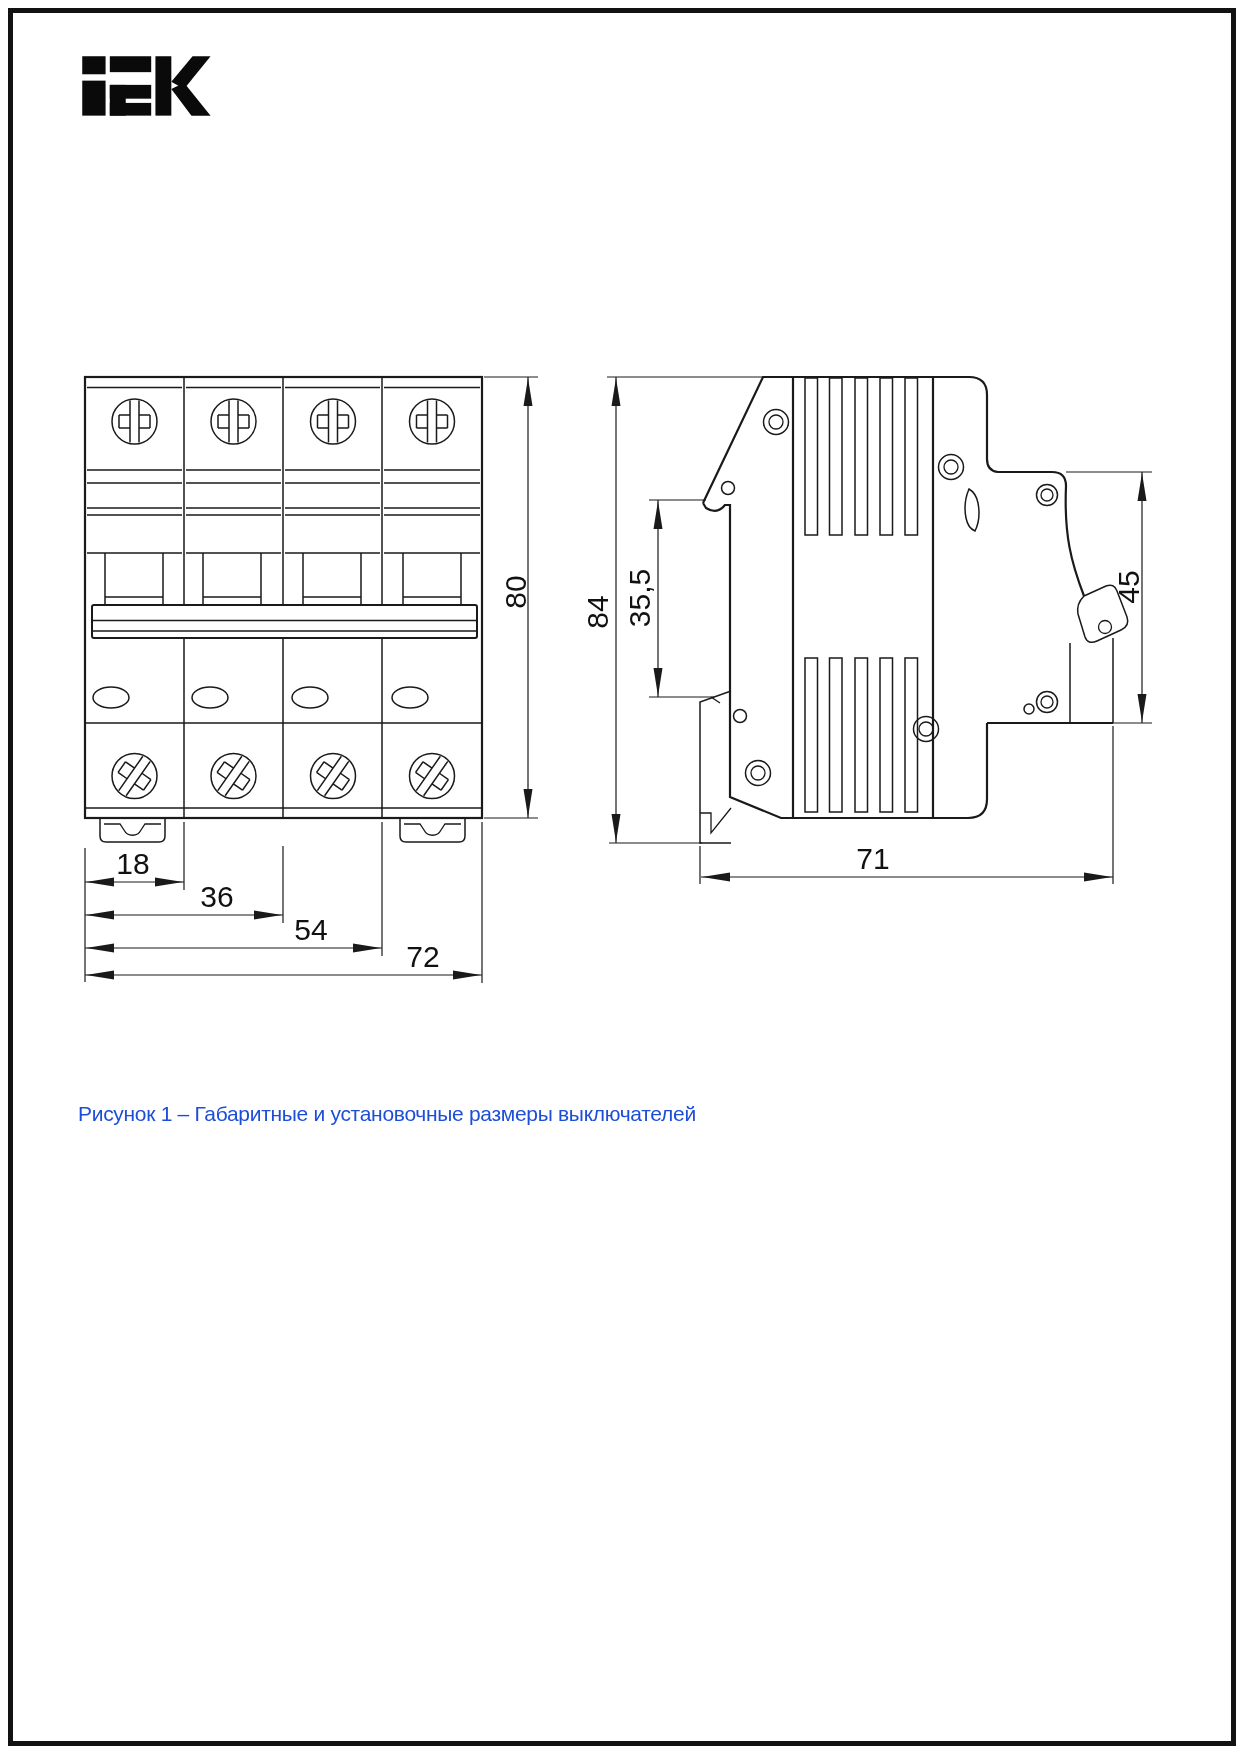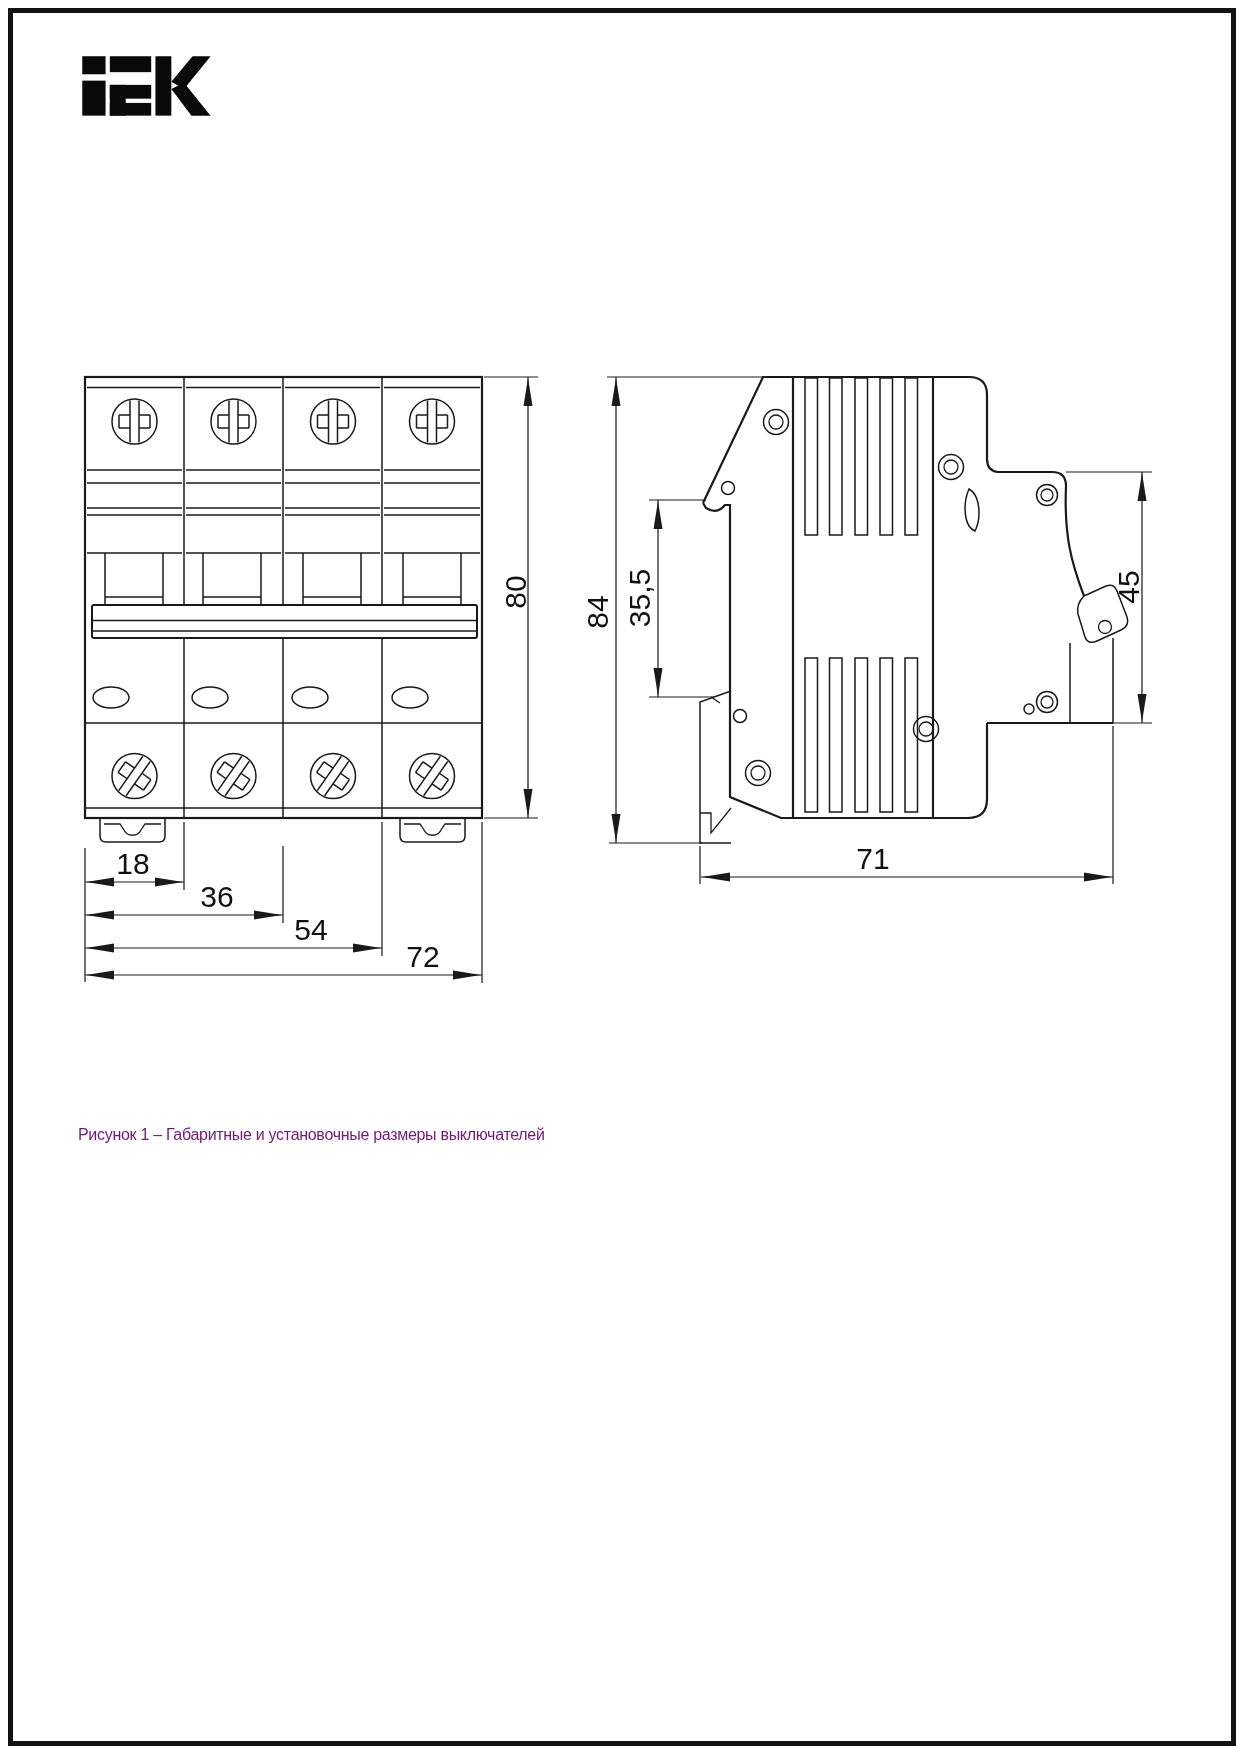--- a/index.html
+++ b/index.html
@@ -2,22 +2,22 @@
 <html><head>
 <meta charset="utf-8">
 <style>
   html,body{margin:0;padding:0;background:#e8e8e8;}
   .page{position:relative;width:1240px;height:1750px;background:#ffffff;overflow:hidden;
         font-family:"Liberation Sans",sans-serif;}
   .frame{position:absolute;left:8px;top:8px;width:1218px;height:1728px;
          border:5px solid #121212;pointer-events:none;}
   .logo{position:absolute;left:78px;top:52px;}
   .drawing{position:absolute;left:0;top:0;}
-  .caption{position:absolute;left:78px;top:1102px;font-size:16px;color:#701a75;
-           letter-spacing:-0.3px;white-space:nowrap;margin-top:24px;}
+  .caption{position:absolute;left:78px;top:1102px;font-size:21px;color:#1d4ed8;
+           letter-spacing:-0.3px;white-space:nowrap;}
   svg{display:block;}
   .outline{stroke:#1a1a1a;fill:none;stroke-width:2.2;}
   .detail{stroke:#1a1a1a;fill:none;stroke-width:1.5;}
   .thin{stroke:#1a1a1a;fill:none;stroke-width:1.3;}
   .dimline{stroke:#1a1a1a;fill:none;stroke-width:1.2;}
   .arrow{fill:#1a1a1a;stroke:none;}
   .dim{font-family:"Liberation Sans",sans-serif;font-size:30px;fill:#111;}
   .whitefill{fill:#ffffff;stroke:#1a1a1a;stroke-width:2;}
 </style>
 </head>

